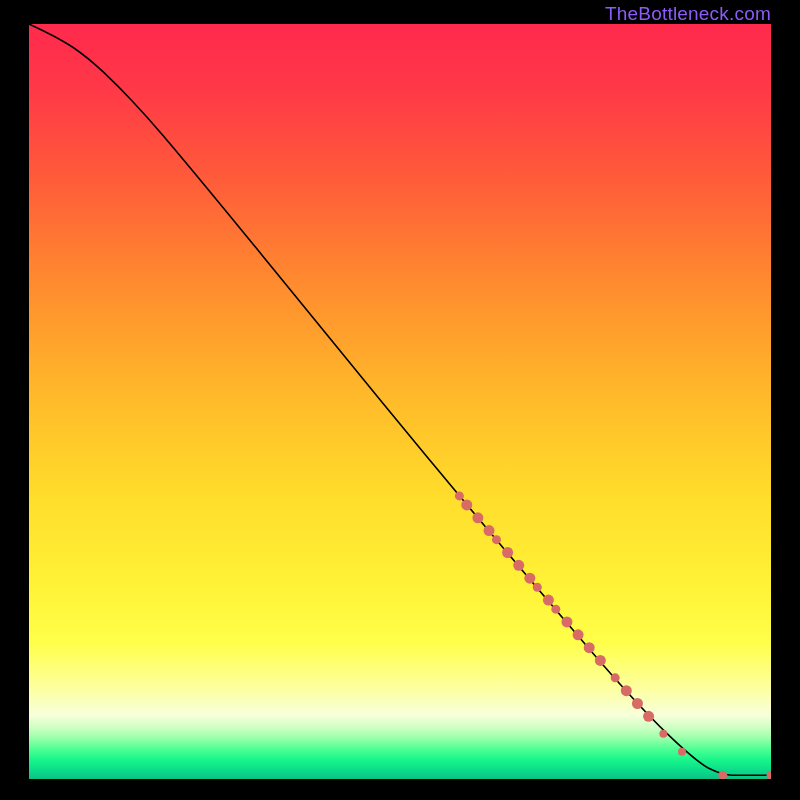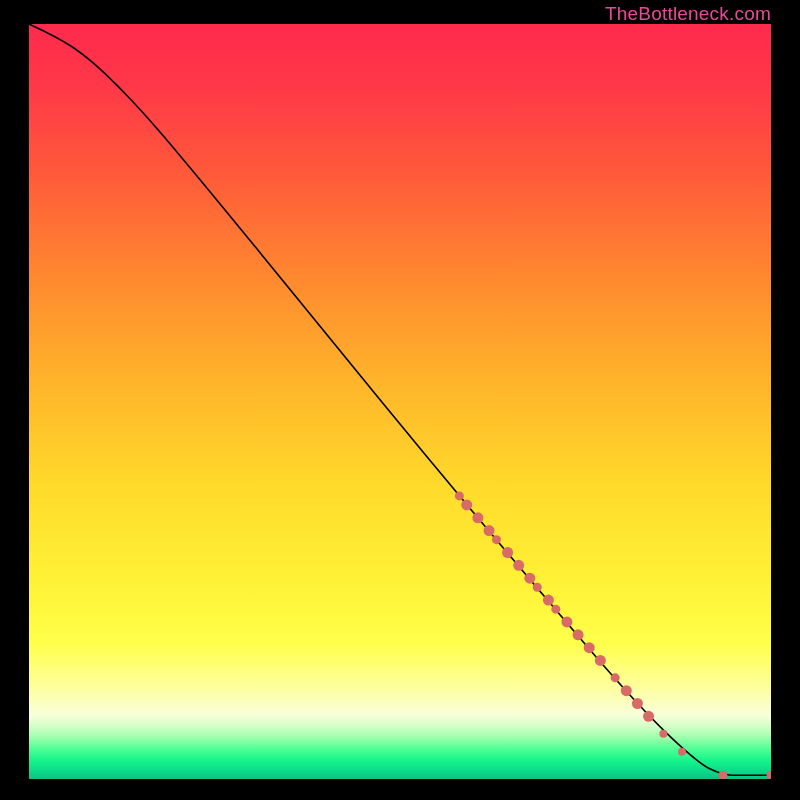--- a/index.html
+++ b/index.html
@@ -1,21 +1,21 @@
 <!DOCTYPE html>
 <html><head>
 <meta charset="utf-8">
 <style>
   body{margin:0;padding:0;background:#000;font-family:Arial,Helvetica,sans-serif}
   .stage{position:relative;width:800px;height:800px;background:#000}
   .plot{position:absolute;left:29px;top:24px;width:742px;height:755px;overflow:hidden}
   .grad{position:absolute;inset:0}
   .curve{position:absolute;inset:0}
   .markers{position:absolute;inset:0}
-  .attrib{position:absolute;top:3px;right:29px;color:#ec4899;font-size:19px;font-weight:400;letter-spacing:.2px}
+  .attrib{position:absolute;top:3px;right:29px;color:#8b5cf6;font-size:19px;font-weight:400;letter-spacing:.2px}
 </style>
 </head>
 <body>
 
 <div class="stage">
   <div class="attrib">TheBottleneck.com</div>
   <div class="plot">
     <svg class="grad" width="742" height="755" viewBox="0 0 742 755" preserveAspectRatio="none">
       <defs>
           <linearGradient id="g" x1="0" y1="0" x2="0" y2="1">

